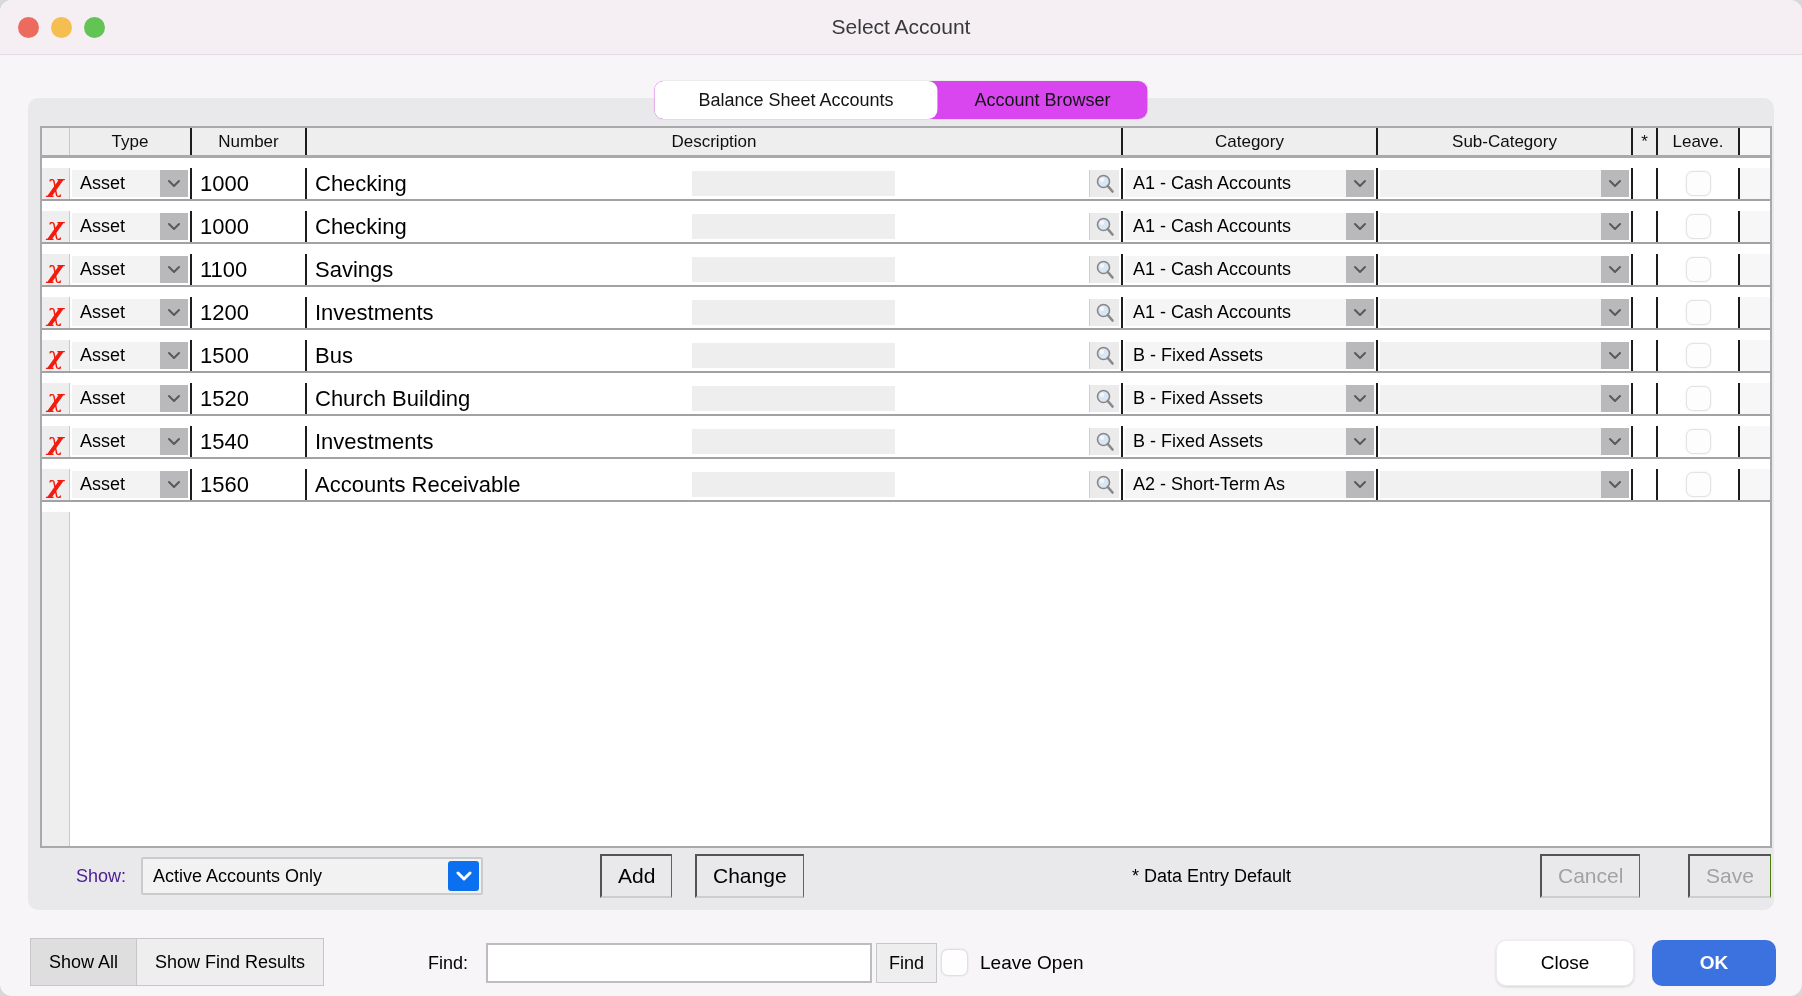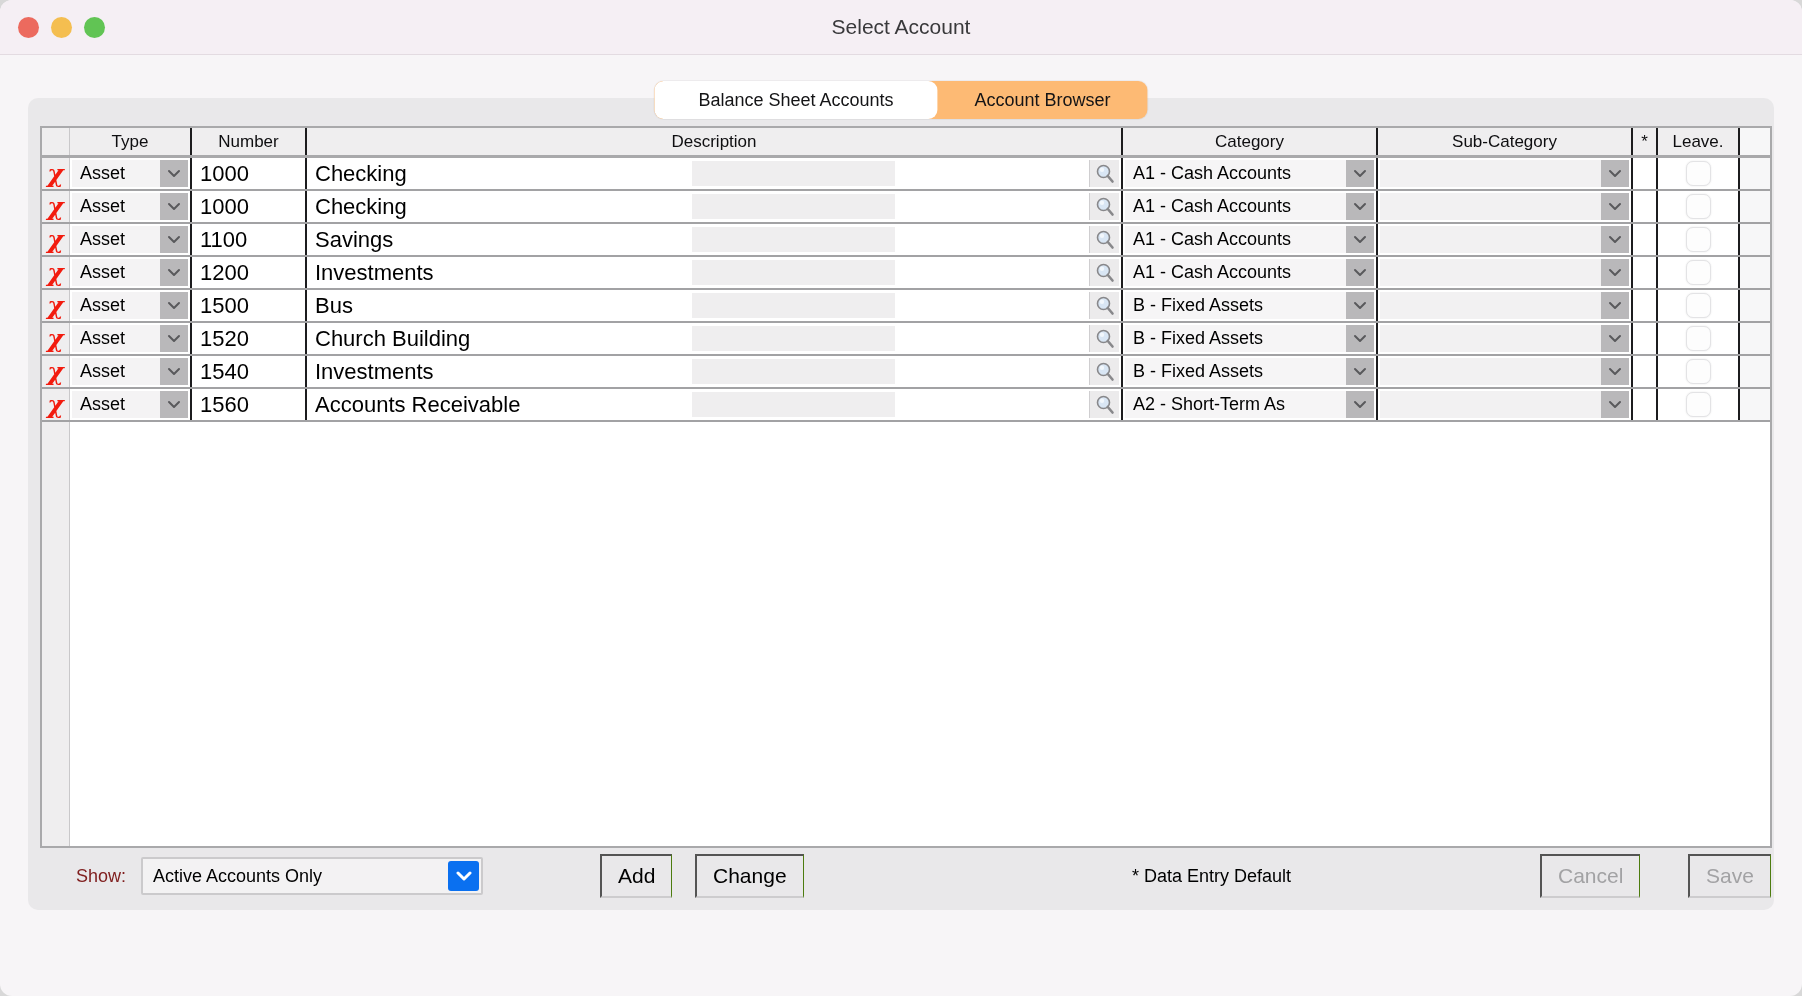--- a/index.html
+++ b/index.html
@@ -12,33 +12,33 @@
   
   .titlebar { position:relative; height:55px; background:#F5EFF4; border-bottom:1px solid #E3DBE1;
               display:flex; align-items:center; }
   .traffic { position:absolute; left:18px; display:flex; gap:12px; align-items:center; }
   .tl { width:21px; height:21px; border-radius:50%; display:inline-block; }
   .tl.red { background:#EC6A5E; } .tl.yellow { background:#F4BE50; } .tl.green { background:#61C454; }
   .win-title { width:100%; text-align:center; font-size:21px; font-weight:normal; color:#39393B; }
 
   
   .tabbar { position:absolute; top:81px; left:50%; transform:translateX(-50%); z-index:5;
-            display:flex; height:38px; background:#fdba74; border-radius:9px; overflow:hidden;
+            display:flex; height:38px; background:#d946ef; border-radius:9px; overflow:hidden;
             box-shadow:0 0 0 1px rgba(0,0,0,0.04); }
   .tab { display:flex; align-items:center; font-size:18px; color:#141416; white-space:nowrap; }
   .tab.t1 { padding:0 44px; } .tab.t2 { padding:0 37px; }
   .tab.active { background:#FFFFFF; border-radius:9px; }
 
   
   .panel { position:absolute; top:98px; left:28px; width:1746px; height:812px;
            background:#E9E8EA; border-radius:10px; }
 
   
   .table { position:absolute; top:28px; left:12px; width:1732px; height:722px;
-           border:2px solid #A9A9AB; background:#fff; display:flex; flex-direction:column; }
+           border:2px solid #A9A9AB; background:#fff; display:flex; flex-direction:column;gap:10px; }
   .grid-cols { display:grid; grid-template-columns:28px 122px 115px 816px 255px 255px 25px 82px 1fr; }
   .thead { height:30px; background:#EFEEEF; border-bottom:3px solid #A9A9AB; flex:0 0 auto; }
   .th { display:flex; align-items:center; justify-content:center; font-size:17px; color:#0E0E10;
         border-right:2px solid #1C1C1E; overflow:hidden; }
   .th.c-del { border-right:1px solid #C9C8CA; }
   .th.c-gut { border-right:none; }
 
   .trow { height:33px; flex:0 0 auto; border-bottom:2px solid #A2A2A4; }
   .cell { border-right:2px solid #1C1C1E; background:#fff; overflow:hidden; position:relative; }
   .c-del { border-right:1px solid #C9C8CA !important; background:#EFEEEF; display:flex;
@@ -63,21 +63,21 @@
   .checkbox { width:25px; height:25px; border-radius:7px; background:#FDFDFD;
               border:1px solid #E3E3E5; box-shadow:0 0 2px rgba(0,0,0,0.10); }
   .c-gut { border-right:none !important; background:#F7F7F8; }
   .tfill { flex:1 1 auto; display:grid; grid-template-columns:28px 1fr; }
   .fill-left { background:#EFEEEF; border-right:1px solid #C9C8CA; }
   .fill-right { background:#fff; }
 
   
   .showrow { position:absolute; left:12px; top:757px; width:1722px; height:42px; }
   .showrow > * { position:absolute; top:50%; transform:translateY(-50%); }
-  .show-label { left:0; width:86px; text-align:right; font-size:18px; color:#7f1d1d; }
+  .show-label { left:0; width:86px; text-align:right; font-size:18px; color:#4c1d95; }
   .show-dd { left:101px; width:342px; height:38px; background:#F3F2F3; border:2px solid #CBCACC;
              border-radius:2px; display:flex; align-items:center; }
   .show-dd-text { padding-left:10px; font-size:18px; color:#000; }
   .show-dd-btn { position:absolute; right:2px; top:2px; bottom:2px; width:31px; background:#0A70F0;
                  border-radius:3px; display:flex; align-items:center; justify-content:center; }
   .flat-btn { font-size:21px; color:#000; padding:8px 16px; border-right:1px solid #4d7c0f;
               border-bottom:2px solid #CDCCCE; background:transparent; white-space:nowrap; }
   .btn-add { left:560px; } .btn-change { left:655px; }
   .default-note { left:1092px; font-size:18px; color:#000; white-space:nowrap; }
   .flat-btn.disabled { color:#A2A2A4; }
@@ -612,14 +612,27 @@
         </span>
       </div>
       <button class="flat-btn btn-add">Add</button>
       <button class="flat-btn btn-change">Change</button>
       <span class="default-note">* Data Entry Default</span>
       <button class="flat-btn disabled btn-cancel">Cancel</button>
       <button class="flat-btn disabled btn-save">Save</button>
     </div>
   </div>
 
+  <div class="footer">
+    <div class="seg-group">
+      <div class="seg pressed">Show All</div>
+      <div class="seg">Show Find Results</div>
+    </div>
+    <span class="find-label">Find:</span>
+    <input class="find-input" value="" style="">
+    <div class="find-btn">Find</div>
+    <span class="leave-cb"></span>
+    <span class="leave-label">Leave Open</span>
+    <div class="round-btn btn-close">Close</div>
+    <div class="round-btn btn-ok">OK</div>
+  </div>
 
 </div>
 
 </body></html>

